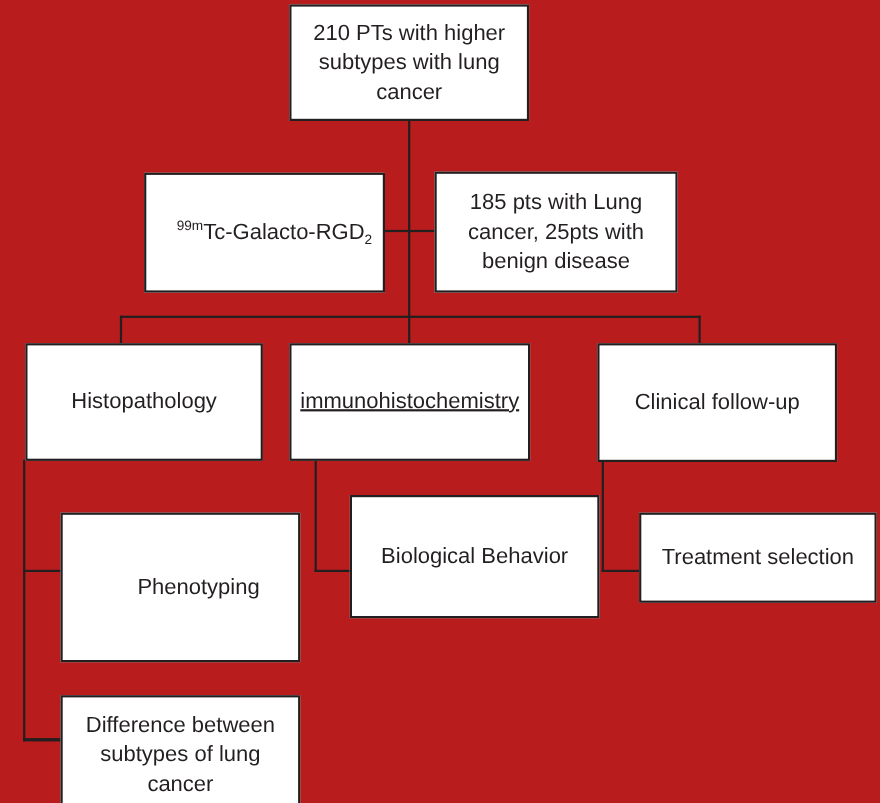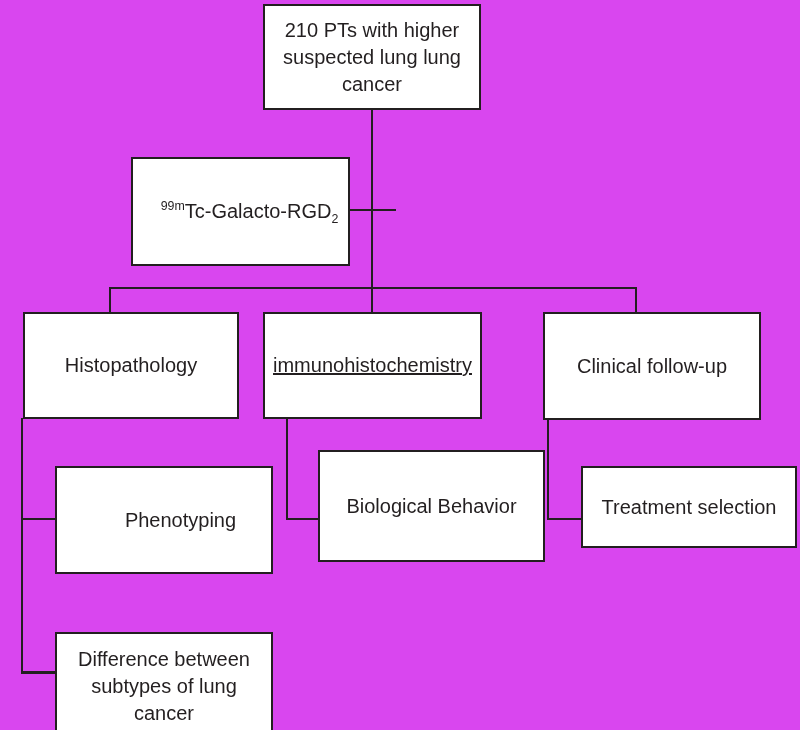--- a/index.html
+++ b/index.html
@@ -4,21 +4,21 @@
 <style>
   html, body {
     margin: 0;
     padding: 0;
     background: #ffffff;
   }
   .canvas {
     position: relative;
     width: 800px;
     height: 730px;
-    background: #d946ef;
+    background: #b91c1c;
     font-family: "Liberation Sans", "DejaVu Sans", sans-serif;
     color: #231f20;
     overflow: hidden;
   }
   .box {
     position: absolute;
     box-sizing: border-box;
     border: 2px solid #231f20;
     background: #ffffff;
     display: flex;
@@ -64,45 +64,52 @@
 
   <div class="line" style="left:286px; top:418px; width:2px; height:102px;"></div>
   <div class="line" style="left:286px; top:518px; width:34px; height:2px;"></div>
 
   <div class="line" style="left:547px; top:419px; width:2px; height:101px;"></div>
   <div class="line" style="left:547px; top:518px; width:36px; height:2px;"></div>
 
   <div class="box" style="left:263px; top:4px; width:218px; height:106px;">
     <div>
       <div>210 PTs with higher</div>
-      <div>suspected lung lung</div>
+      <div>subtypes with lung</div>
       <div>cancer</div>
     </div>
   </div>
 
   <div class="box" style="left:131px; top:157px; width:219px; height:109px;">
     <div>
       <div><sup>99m</sup><span>Tc-Galacto-RGD</span><sub>2</sub></div>
     </div>
   </div>
 
+  <div class="box" style="left:395px; top:156px; width:221px; height:110px;">
+    <div>
+      <div>185 pts with Lung</div>
+      <div>cancer, 25pts with</div>
+      <div>benign disease</div>
+    </div>
+  </div>
 
   <div class="box" style="left:2px; top:312px; width:216px; height:107px;margin-left:21px;">
     <div>Histopathology</div>
   </div>
 
   <div class="box" style="left:263px; top:312px; width:219px; height:107px; padding:2px 1px;text-decoration:underline;">
     <div>immunohistochemistry</div>
   </div>
 
   <div class="box" style="left:527px; top:312px; width:218px; height:108px;margin-left:16px;">
     <div>Clinical follow-up</div>
   </div>
 
-  <div class="box" style="left:55px; top:466px; width:218px; height:108px;padding-left:37px;">
+  <div class="box" style="left:55px; top:466px; width:218px; height:136px;padding-left:37px;">
     <div>Phenotyping</div>
   </div>
 
   <div class="box" style="left:318px; top:450px; width:227px; height:112px;">
     <div>Biological Behavior</div>
   </div>
 
   <div class="box" style="left:581px; top:466px; width:216px; height:82px;">
     <div>Treatment selection</div>
   </div>

